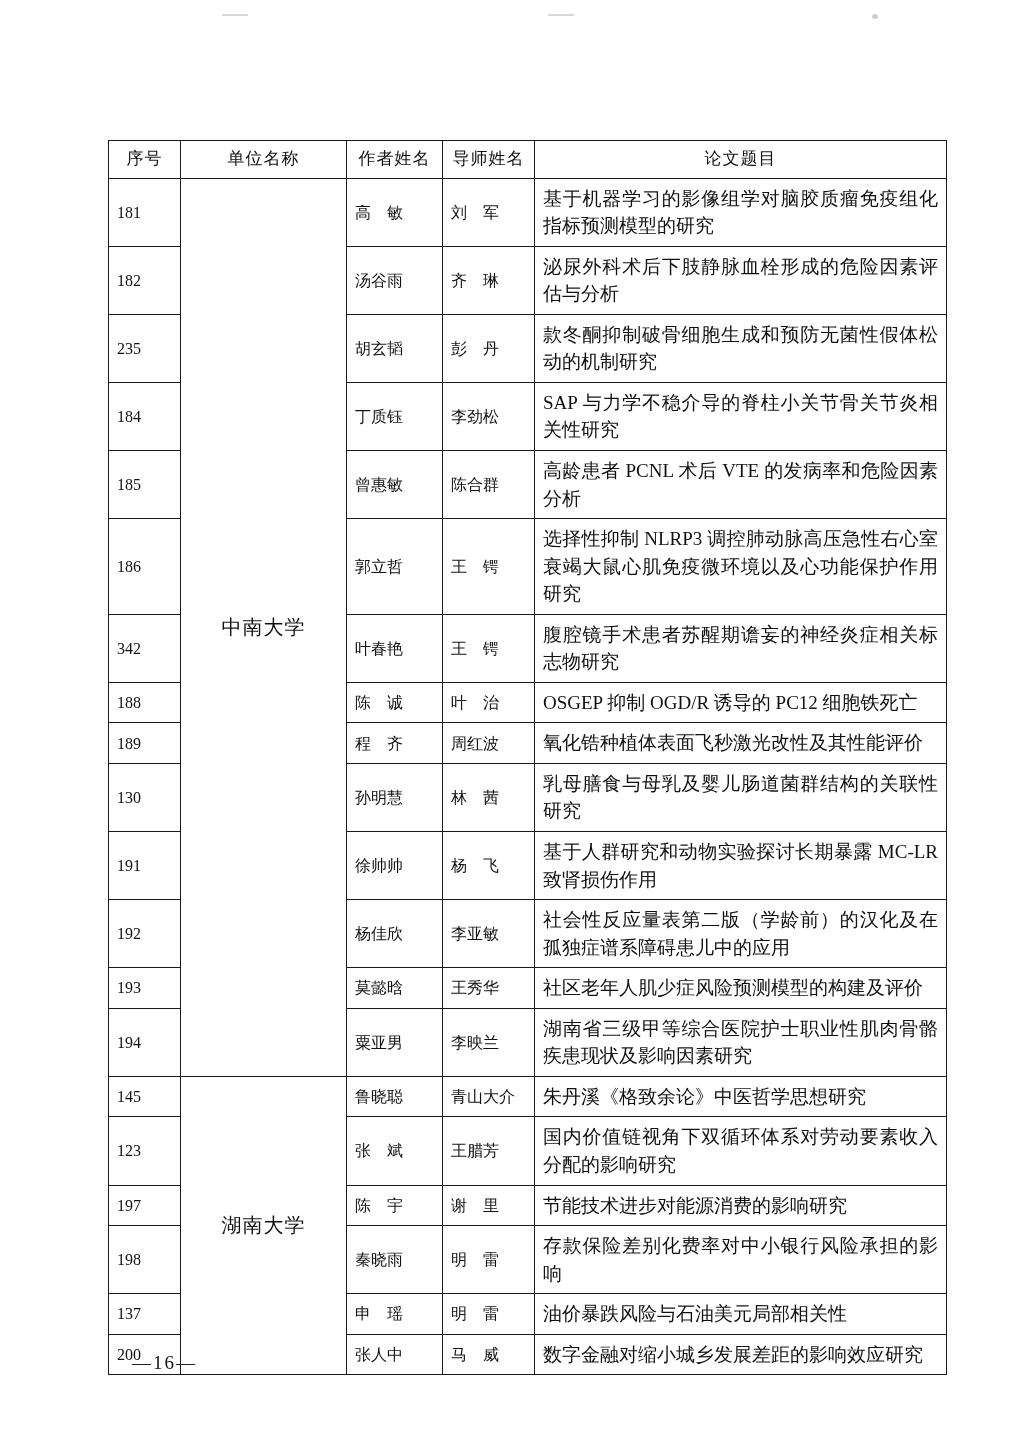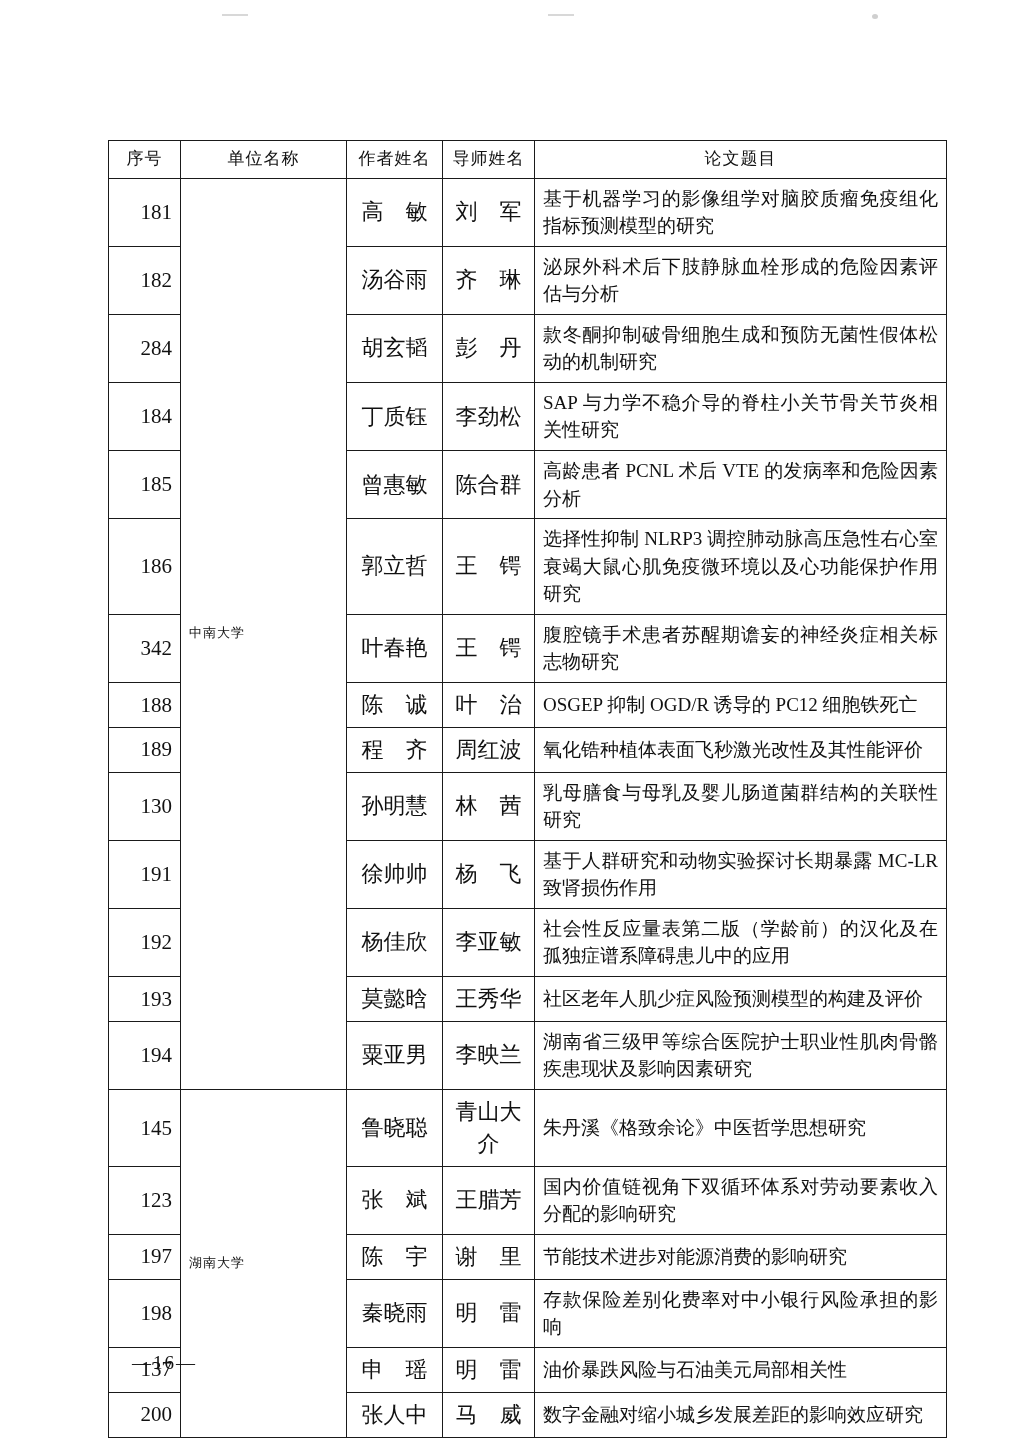--- a/index.html
+++ b/index.html
@@ -59,30 +59,31 @@
     padding-bottom: 9px;
     letter-spacing: 1px;
   }
   col.c-seq { width: 72px; }
   col.c-org { width: 166px; }
   col.c-author { width: 96px; }
   col.c-advisor { width: 92px; }
   col.c-title { width: 412px; }
 
   td.seq {
-    text-align: right;
-    font-size: 21px;
+    text-align: left;
+    font-size: 16px;
   }
   td.org {
-    font-size: 13px;
+    text-align: center;
+    font-size: 20px;
     letter-spacing: 1px;
   }
   td.person {
-    text-align: center;
-    font-size: 22px;
+    text-align: left;
+    font-size: 16px;
   }
   td.title {
     text-align: justify;
     text-align-last: left;
     font-size: 19px;
     padding-left: 9px;
     padding-right: 9px;
   }
   td.title.jst {
     text-align: justify;
@@ -130,21 +131,21 @@
           <td class="person">刘　军</td>
           <td class="title jst">基于机器学习的影像组学对脑胶质瘤免疫组化指标预测模型的研究</td>
         </tr>
         <tr>
           <td class="seq">182</td>
           <td class="person">汤谷雨</td>
           <td class="person">齐　琳</td>
           <td class="title jst">泌尿外科术后下肢静脉血栓形成的危险因素评估与分析</td>
         </tr>
         <tr>
-          <td class="seq">284</td>
+          <td class="seq">235</td>
           <td class="person">胡玄韬</td>
           <td class="person">彭　丹</td>
           <td class="title jst">款冬酮抑制破骨细胞生成和预防无菌性假体松动的机制研究</td>
         </tr>
         <tr>
           <td class="seq">184</td>
           <td class="person">丁质钰</td>
           <td class="person">李劲松</td>
           <td class="title jst">SAP 与力学不稳介导的脊柱小关节骨关节炎相关性研究</td>
         </tr>

